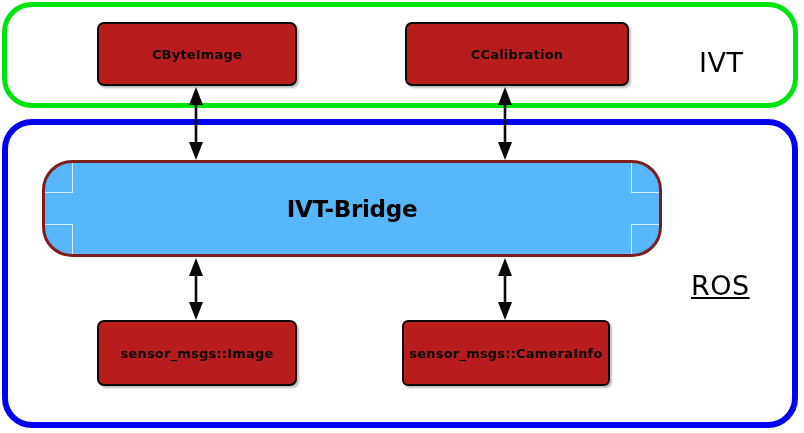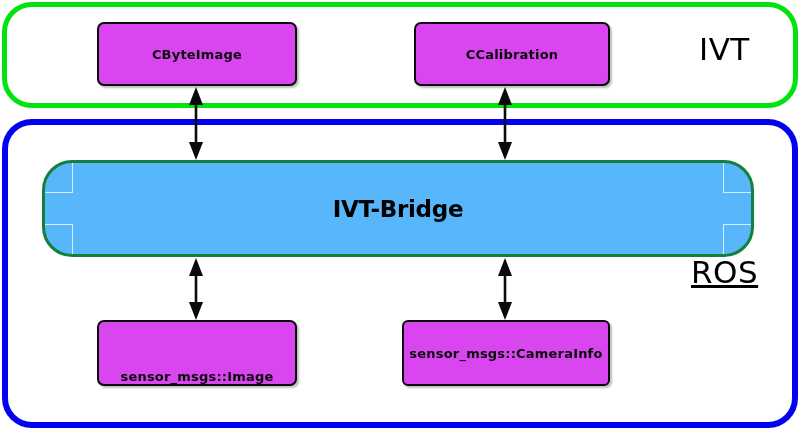--- a/index.html
+++ b/index.html
@@ -24,56 +24,57 @@
   .region-ivt {
     left: 2px; top: 2px; width: 796px; height: 106px;
     border: 5px solid #00e40e;
   }
   .region-ros {
     left: 2px; top: 119px; width: 796px; height: 309px;
     border: 6px solid #0202f0;
   }
   .region-label {
     position: absolute;
-    font-size: 31px;
+    font-size: 27px;
     font-weight: 400;
     color: #000000;
     line-height: 1.1;
     letter-spacing: 0.5px;
+    margin-top: 16px;
   }
   .label-ivt { left: 699px; top: 32px; }
   .label-ros { left: 691px; top: 255px; text-decoration: underline; }
 
   .node {
     position: absolute;
     box-sizing: border-box;
-    background: #d946ef;
+    background: #b91c1c;
     border: 2px solid #0a0a0a;
     border-radius: 7px;
     display: flex;
     align-items: center;
     justify-content: center;
     font-size: 13px;
     font-weight: 700;
     letter-spacing: 0.2px;
     color: #0a0a0a;
     box-shadow: 2px 2px 2px rgba(110,110,110,0.45);
     text-align: center;
   }
   .node-cbyteimage   { left: 97px;  top: 22px;  width: 200px; height: 64px; }
-  .node-ccalibration { left: 414px; top: 22px;  width: 196px; height: 64px; }
-  .node-image        { left: 97px;  top: 320px; width: 200px; height: 66px; align-items: flex-end; }
+  .node-ccalibration { left: 405px; top: 22px;  width: 224px; height: 64px; }
+  .node-image        { left: 97px;  top: 320px; width: 200px; height: 66px; }
   .node-camerainfo   { left: 402px; top: 320px; width: 208px; height: 66px; border-radius: 6px; }
 
   .bridge {
     position: absolute;
-    left: 42px; top: 160px; width: 712px; height: 97px;
+    left: 42px; top: 160px; width: 620px; height: 97px;
     box-sizing: border-box;
     background: #58b6fa;
-    border: 3px solid #15803d;
+    border: 3px solid #7f1d1d;
     border-radius: 30px;
     display: flex;
     align-items: center;
     justify-content: center;
     font-size: 23px;
     font-weight: 700;
     letter-spacing: -0.3px;
     color: #000000;
   }
   .corner-mark {

